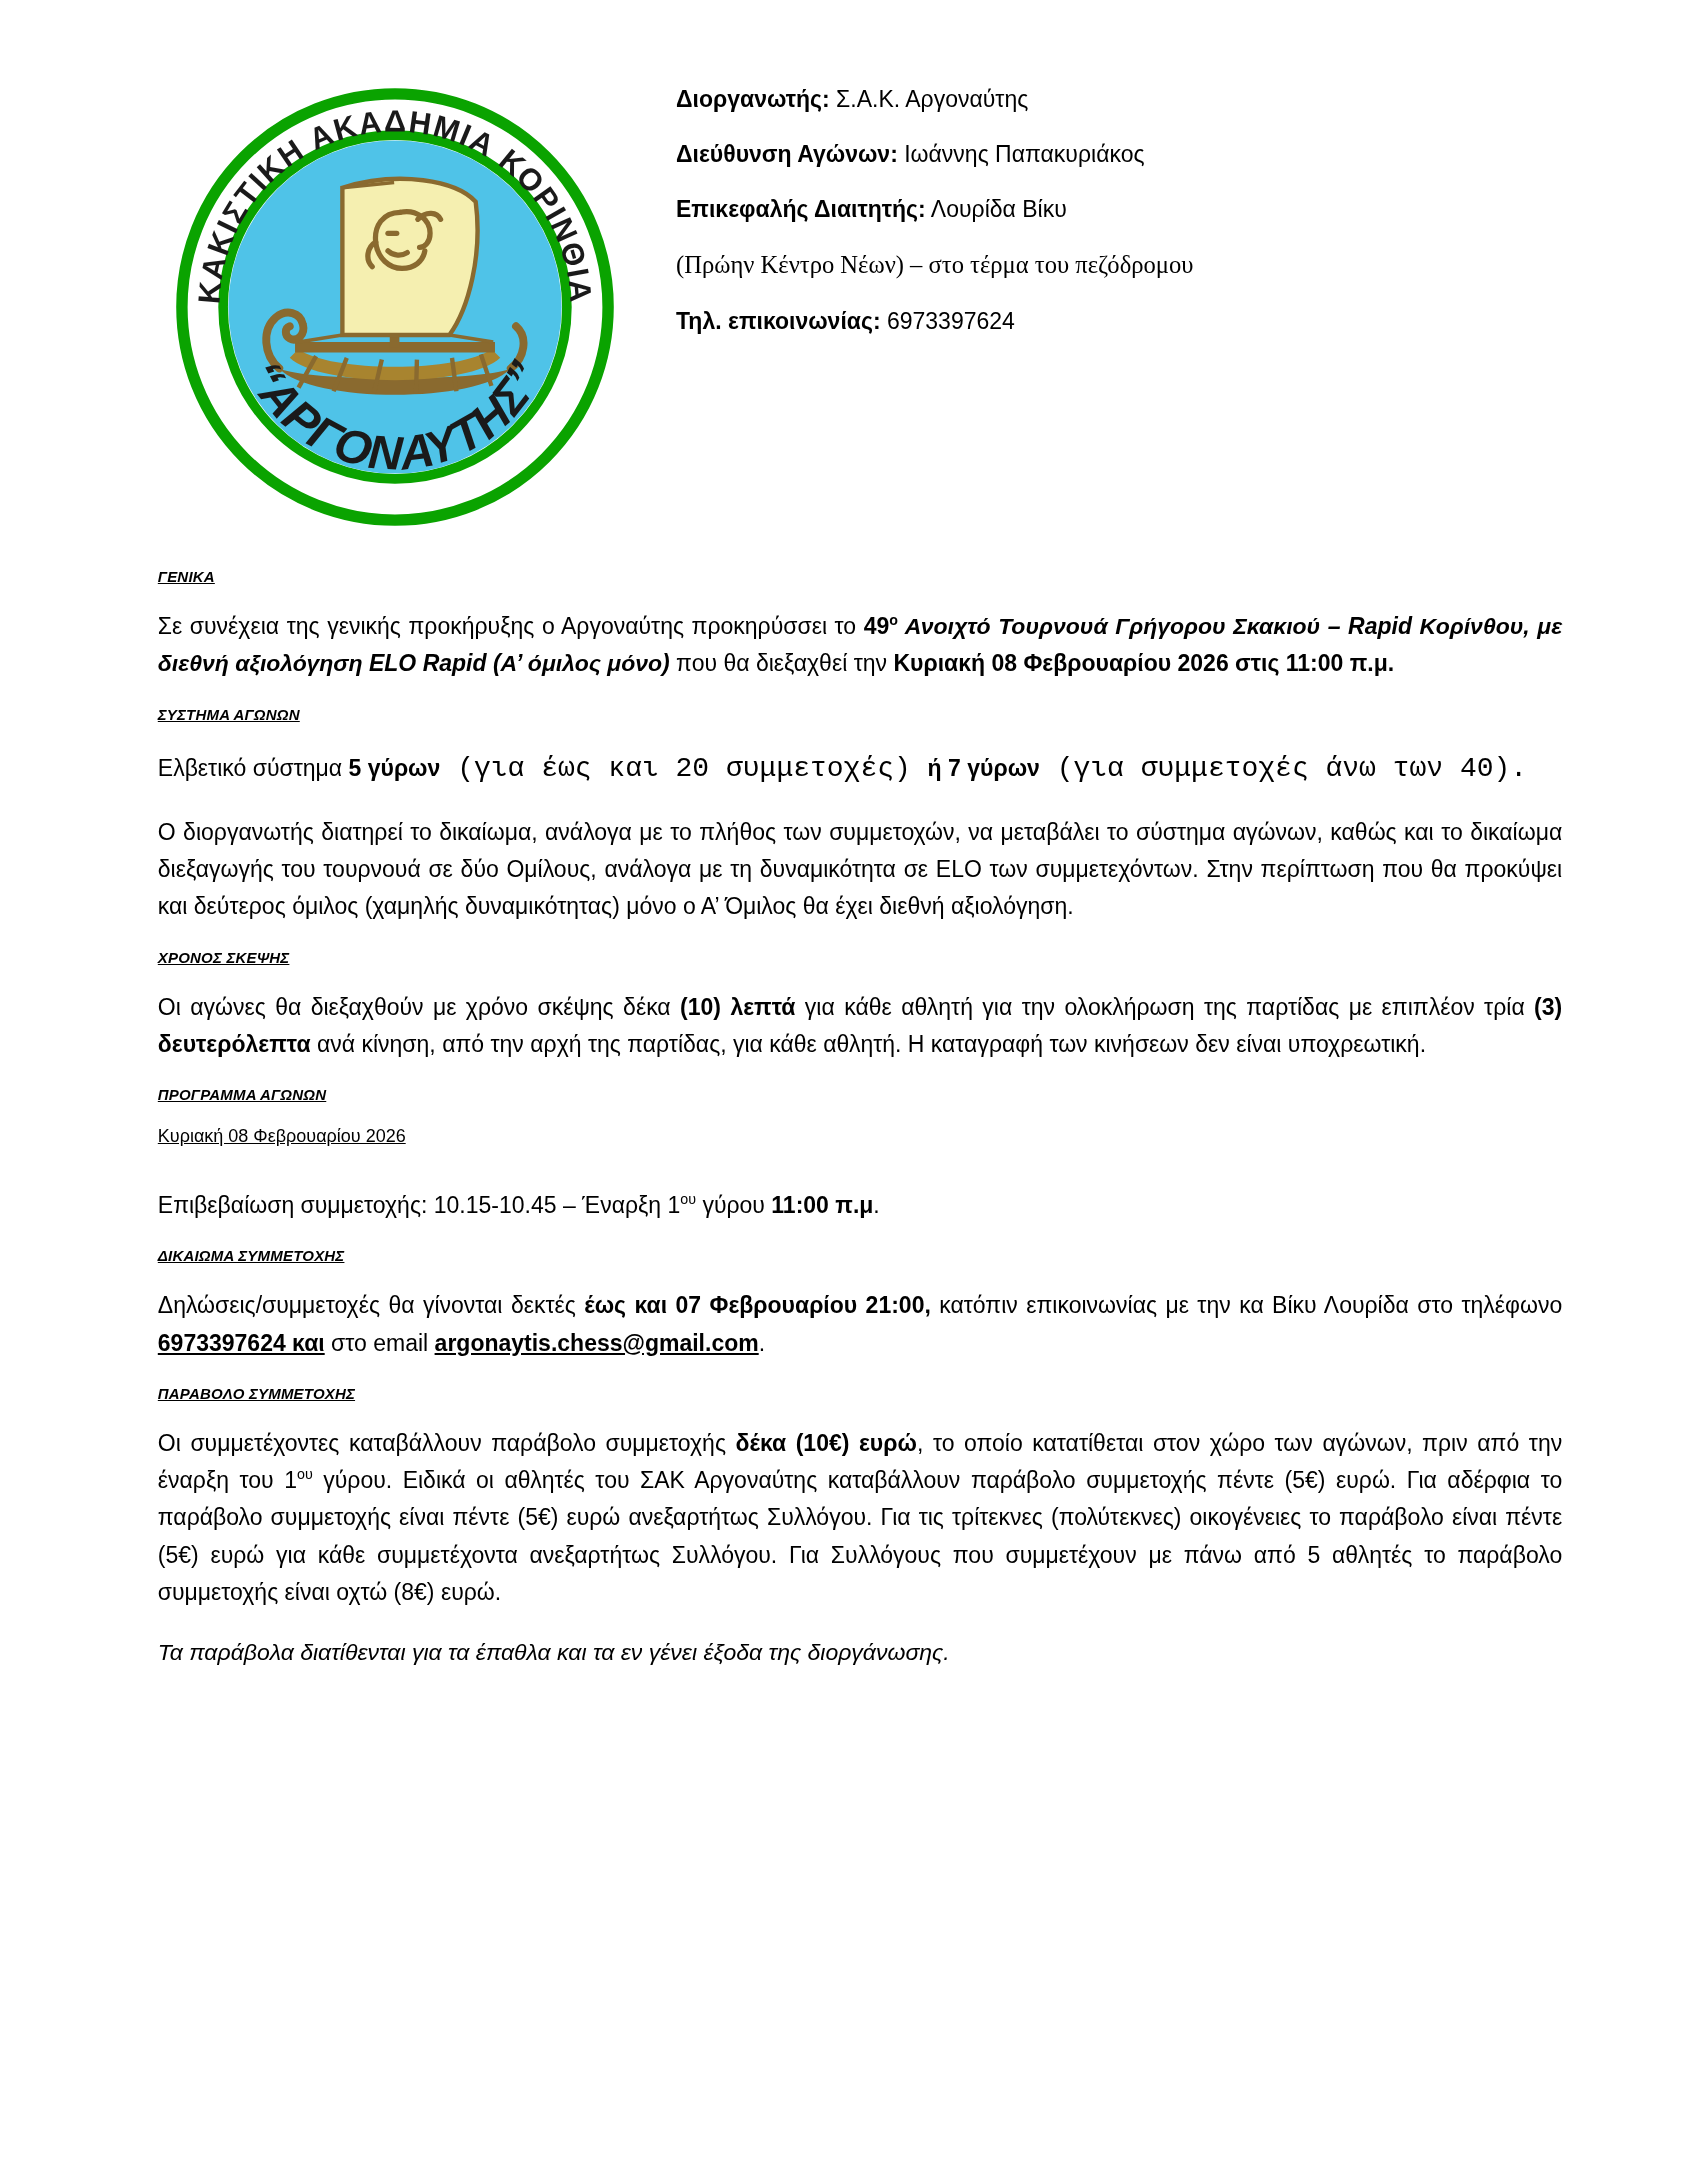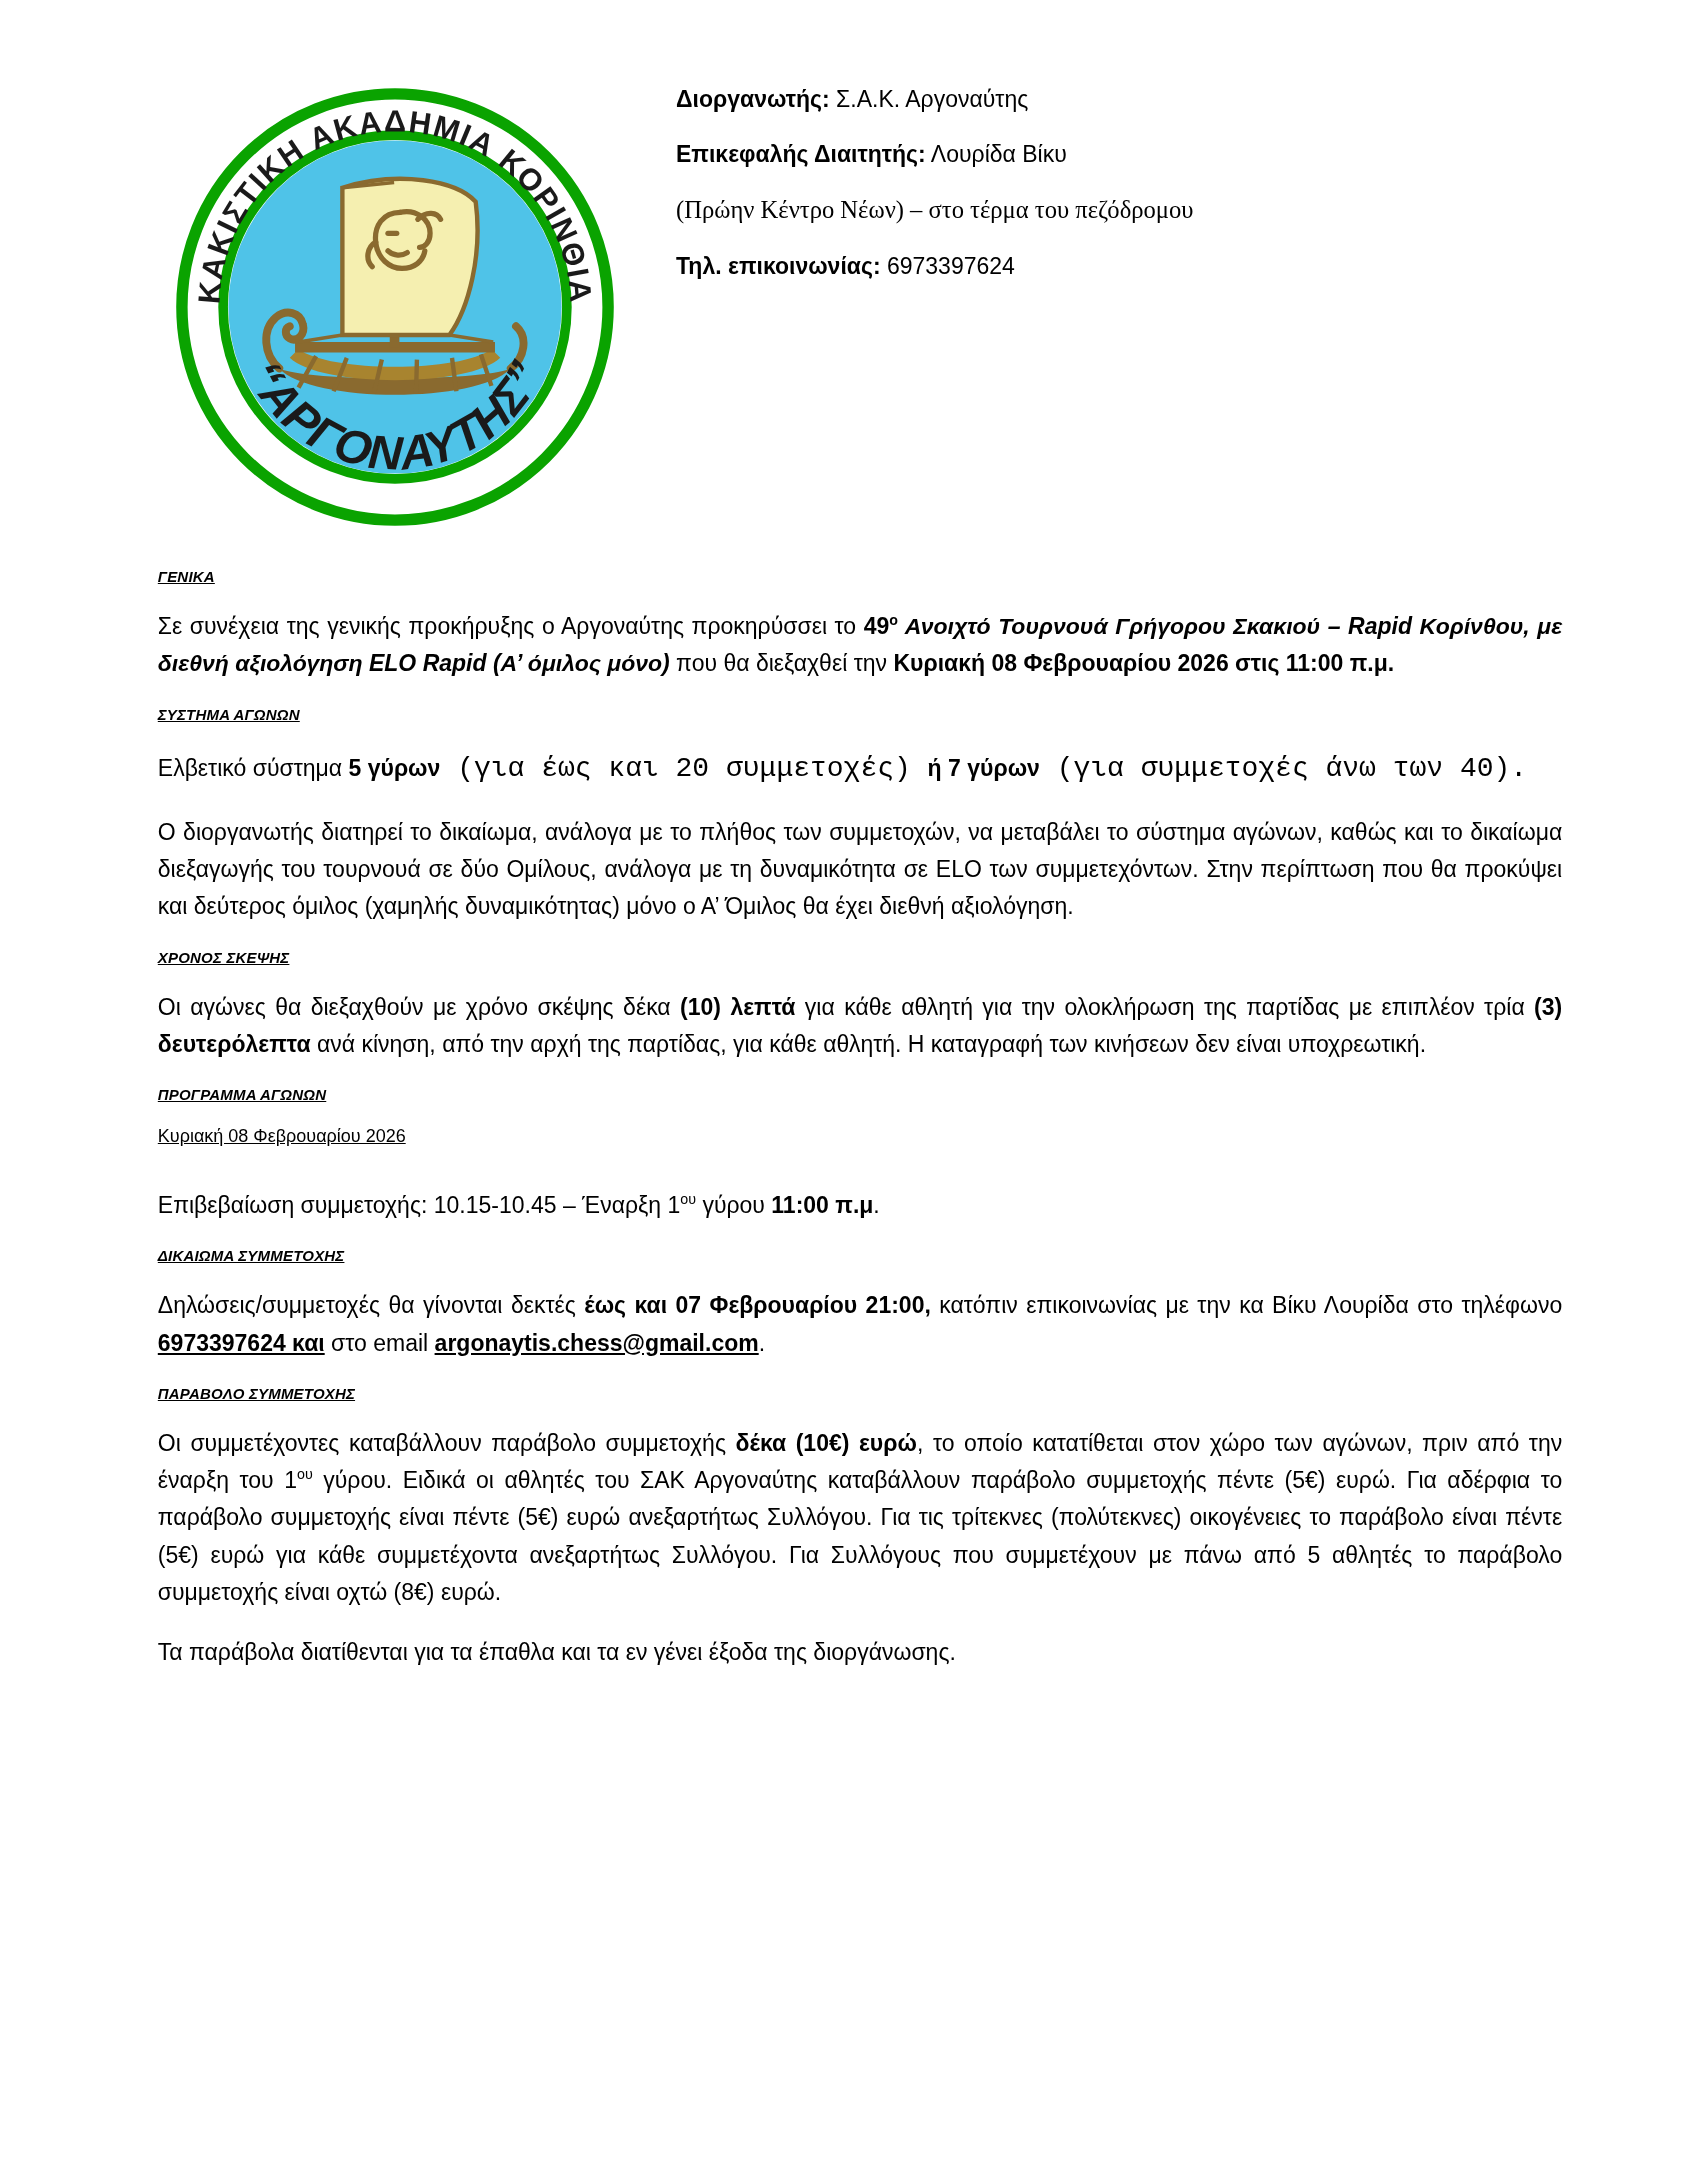--- a/index.html
+++ b/index.html
@@ -68,21 +68,21 @@
     text-decoration: underline;
     margin: 0 0 23px 0;
     letter-spacing: 0.2px;
   }
   p.para {
     font-size: 23px;
     line-height: 1.62;
     text-align: justify;
     margin: 12px 0 23px 0;
   }
-  p.para.last { margin-bottom: 26px; }
+  p.para.last { margin-bottom: 26px; font-style: italic; }
   .b { font-weight: bold; }
   .i { font-style: italic; }
   .u { text-decoration: underline; }
   .serif { font-family: Liberation Mono, monospace; font-size: 28px; }
   sup { font-size: 0.62em; vertical-align: super; }
   .sub-head {
     font-size: 18px;
     font-weight: normal;
     text-decoration: underline;
     margin: 0 0 40px 0;
@@ -154,20 +154,24 @@
         </svg>
       </div>
     </div>
 
     <div class="header-info">
       <p class="line">
         <span class="hl-label">Διοργανωτής:</span>
         <span class="hl-value">Σ.Α.Κ. Αργοναύτης</span>
       </p>
       <p class="line">
+        <span class="hl-label">Διεύθυνση Αγώνων:</span>
+        <span class="hl-value">Ιωάννης Παπακυριάκος</span>
+      </p>
+      <p class="line">
         <span class="hl-label">Επικεφαλής Διαιτητής:</span>
         <span class="hl-value">Λουρίδα Βίκυ</span>
       </p>
       <p class="line">
         <span class="hl-value hl-serif">(Πρώην Κέντρο Νέων) – στο τέρμα του πεζόδρομου</span>
       </p>
       <p class="line">
         <span class="hl-label">Τηλ. επικοινωνίας:</span>
         <span class="hl-value">6973397624</span>
       </p>

